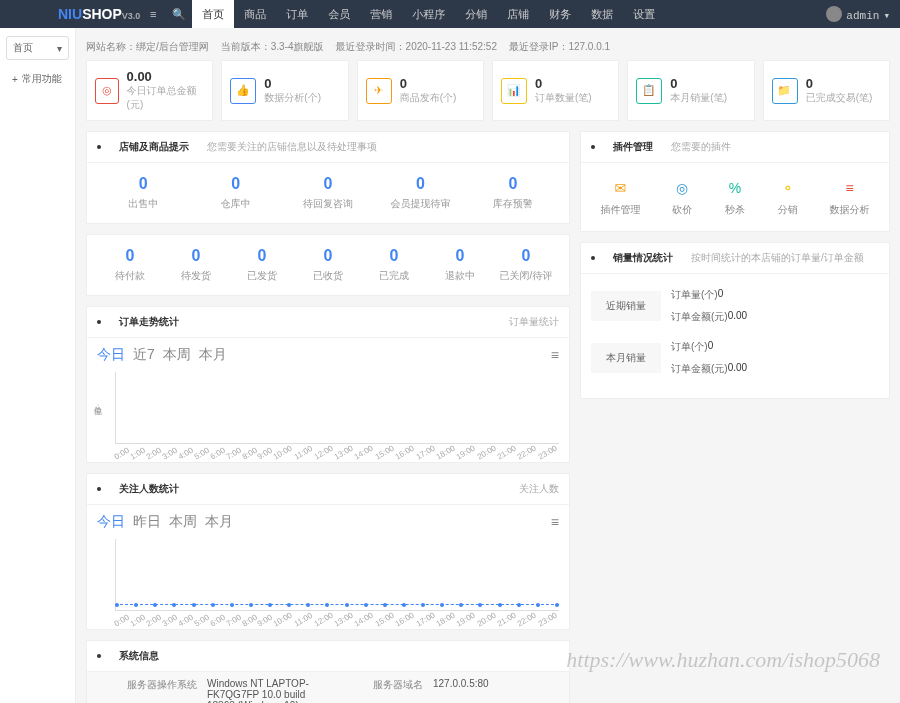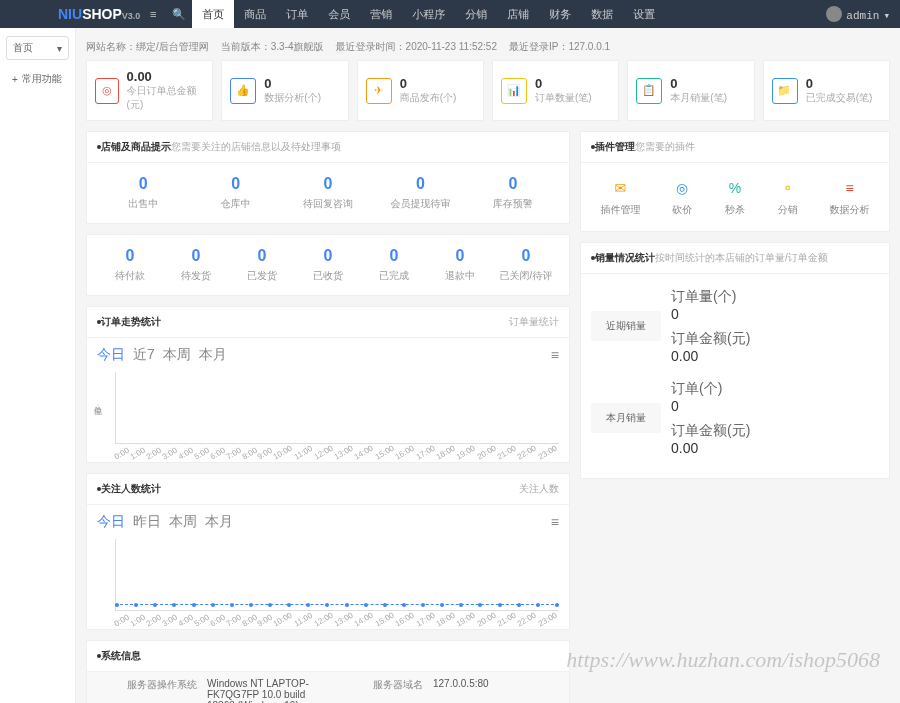--- a/index.html
+++ b/index.html
@@ -28,21 +28,21 @@
 .stat-card { flex: 1; background: #fff; border: 1px solid #eee; padding: 8px; display: flex; align-items: center; gap: 8px; }
 .stat-icon { width: 26px; height: 26px; border: 1px solid #ccc; border-radius: 3px; display: flex; align-items: center; justify-content: center; }
 .stat-val { font-size: 13px; font-weight: bold; }
 .stat-lbl { font-size: 10px; color: #aaa; }
 
 .cols { display: flex; gap: 10px; }
 .col-left { flex: 1; display: flex; flex-direction: column; gap: 10px; }
 .col-right { width: 310px; display: flex; flex-direction: column; gap: 10px; }
 
 .panel { background: #fff; border: 1px solid #eee; }
-.panel-hd { padding: 8px 10px; border-bottom: 1px solid #f0f0f0; display: flex; align-items: center; gap: 0; font-size: 10px; }
+.panel-hd { padding: 8px 10px; border-bottom: 1px solid #f0f0f0; display: flex; align-items: center; gap: 18px; font-size: 10px; }
 .panel-hd .dot { width: 4px; height: 4px; border-radius: 50%; background: #333; }
 .panel-hd .hint { color: #aaa; }
 .panel-hd .spacer { flex: 1; }
 .panel-bd { padding: 12px 10px; }
 
 .num-row { display: flex; }
 .num-cell { flex: 1; text-align: center; }
 .num-val { color: #4285f4; font-size: 16px; font-weight: bold; }
 .num-lbl { color: #999; font-size: 10px; margin-top: 4px; }
 
@@ -62,21 +62,21 @@
 
 .plugin-icons { display: flex; justify-content: space-around; padding: 14px 4px; }
 .pi { text-align: center; cursor: pointer; }
 .pi-ico { width: 22px; height: 22px; margin: 0 auto 4px; display: flex; align-items: center; justify-content: center; font-size: 14px; }
 .pi-lbl { font-size: 10px; color: #888; }
 
 .kv-block { padding: 10px; }
 .kv-row { display: flex; align-items: center; margin-bottom: 8px; }
 .kv-head { width: 70px; text-align: center; padding: 8px 0; background: #f7f7f7; font-size: 10px; color: #666; margin-right: 10px; }
 .kv-list { flex: 1; }
-.kv-item { display: flex; justify-content: flex-start; font-size: 14px; color: #666; padding: 4px 0; flex-direction: column; }
+.kv-item { display: flex; justify-content: flex-start; font-size: 10px; color: #666; padding: 4px 0; }
 .kv-item .v { color: #333; }
 
 .tbl-hd { display: flex; background: #f7f7f7; padding: 8px; font-size: 10px; color: #666; }
 .tbl-hd span:nth-child(1){width:70px;} .tbl-hd span:nth-child(2){flex:1;} .tbl-hd span:nth-child(3){width:50px;text-align:right;}
 
 .sys-panel .panel-bd { padding: 0; }
 .sys-row { display: flex; padding: 6px 10px; font-size: 10px; background: #fdfdfd; }
 .sys-row:nth-child(odd){ background:#f8f8f8; }
 .sys-lbl { width: 110px; text-align: right; color: #888; padding-right: 10px; }
 .sys-val { flex: 1; color: #555; }

